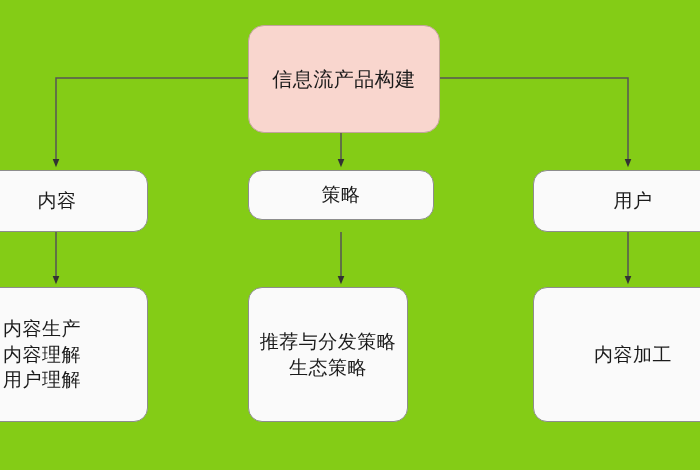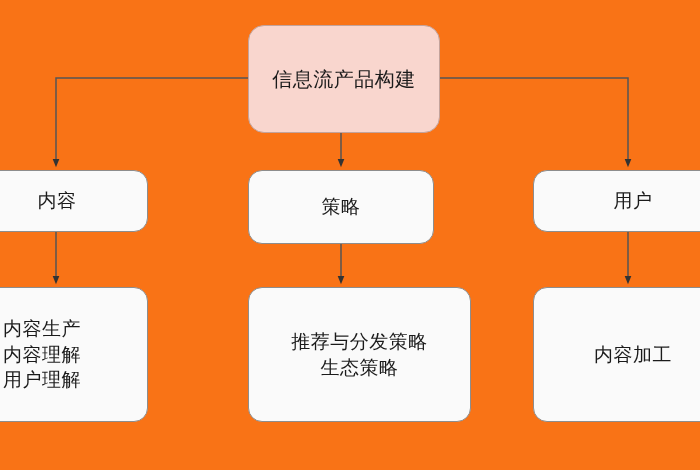--- a/index.html
+++ b/index.html
@@ -11,21 +11,21 @@
   body {
     width: 700px;
     height: 470px;
     overflow: hidden;
     font-family: "Liberation Sans", "DejaVu Sans", sans-serif;
   }
   #canvas {
     position: relative;
     width: 700px;
     height: 470px;
-    background: #f97316;
+    background: #84cc16;
     overflow: hidden;
   }
   
   #connectors {
     position: absolute;
     left: 0;
     top: 0;
     width: 700px;
     height: 470px;
     z-index: 1;
@@ -69,21 +69,21 @@
     left: -34px;
     top: 170px;
     width: 182px;
     height: 62px;
     font-size: 19px;
   }
   #node-strategy {
     left: 248px;
     top: 170px;
     width: 186px;
-    height: 74px;
+    height: 50px;
     font-size: 19px;
   }
   #node-user {
     left: 533px;
     top: 170px;
     width: 200px;
     height: 62px;
     font-size: 19px;
   }
   
@@ -93,21 +93,21 @@
     width: 182px;
     height: 135px;
     font-size: 19px;
     justify-content: flex-start;
     text-align: left;
     padding-left: 36px;
   }
   #node-strategy-detail {
     left: 248px;
     top: 287px;
-    width: 223px;
+    width: 160px;
     height: 135px;
     font-size: 19px;
   }
   #node-user-detail {
     left: 533px;
     top: 287px;
     width: 200px;
     height: 135px;
     font-size: 19px;
   }

